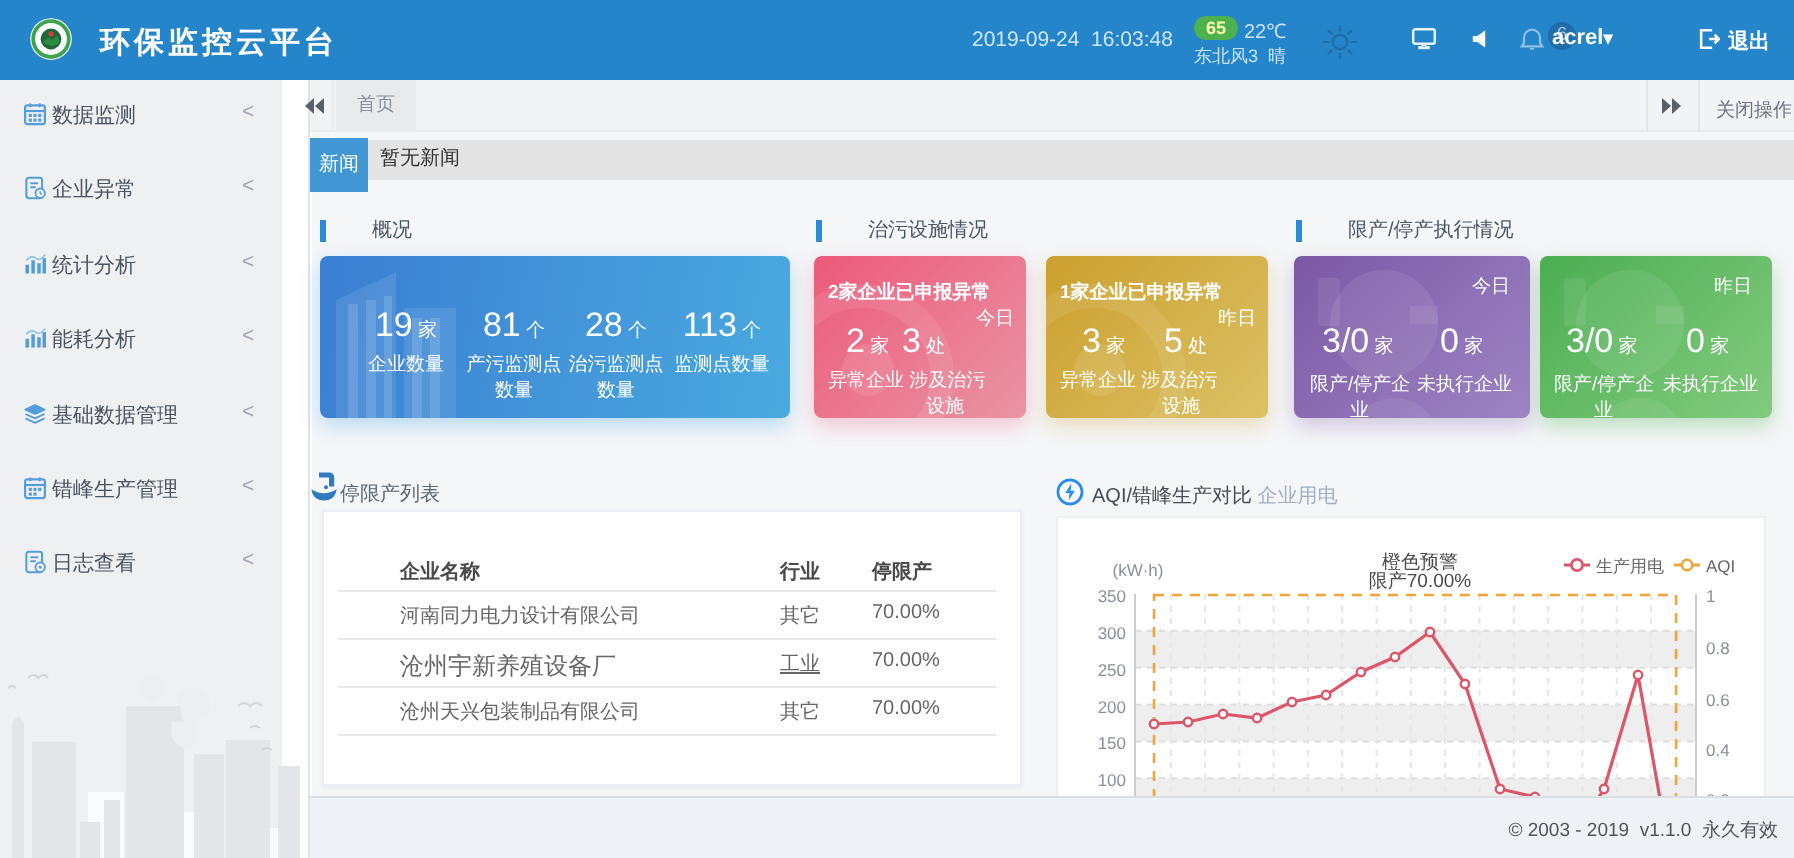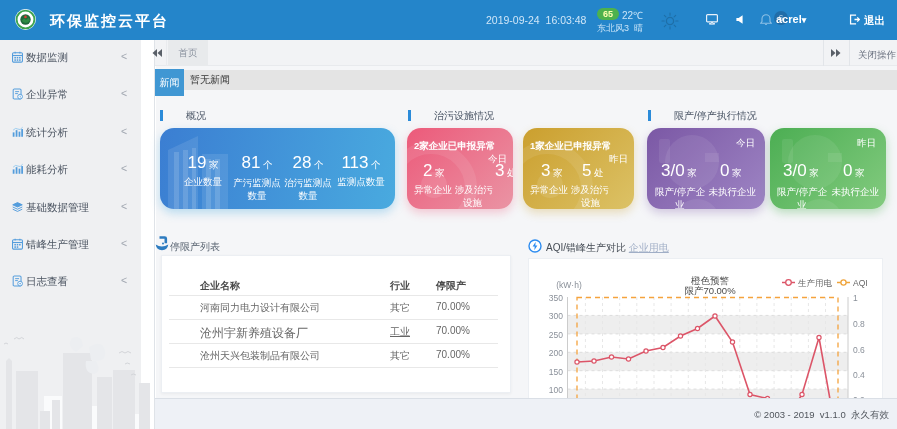--- a/index.html
+++ b/index.html
@@ -30,21 +30,21 @@
 #tab1 { left:168px; top:40px; width:40px; height:26px; background:#e8eaec; color:#8a929e; font-size:9.5px; text-align:center; line-height:26px; }
 #closeop { left:858px; top:49px; font-size:9.5px; color:#6b7280; }
 
 
 #newslbl { left:155px; top:69px; width:29px; height:27px; background:#4097d3; color:#fff; font-size:10px; text-align:center; line-height:27px; }
 #newsbar { left:184px; top:70px; width:713px; height:20px; background:#e4e4e4; color:#333; font-size:10px; line-height:20px; padding-left:6px; }
 
 
 #content { left:156px; top:66px; width:741px; height:332px; background:#f5f6f8; }
 .sechdr { position:absolute; font-size:10px; color:#4a5565; border-left:3px solid #2b8bd9; padding-left:23px; line-height:11px; }
-.card { position:absolute; top:128px; height:81px; border-radius:14px; color:#fff; overflow:hidden; }
+.card { position:absolute; top:128px; height:81px; border-radius:4px; color:#fff; overflow:hidden; }
 .bignum { font-size:17px; }
 .unit { font-size:9.5px; }
 .clabel { font-size:9.5px; }
 
 
 #footer { left:155px; top:398px; width:742px; height:31px; background:#eef1f6; border-top:1px solid #dadfe6; z-index:50; }
 #footer span { position:absolute; right:8px; top:10px; font-size:9.5px; color:#50555c; }
 </style>
 </head>
 <body>
@@ -275,21 +275,21 @@
     <div class="abs" style="left:173px;top:25px;width:56px;text-align:center;"><span class="bignum">113</span><span class="unit"> 个</span></div>
     <div class="abs clabel" style="left:173px;top:48px;width:56px;text-align:center;">监测点数量</div>
   </div>
 
   <div class="card" style="left:407px;width:106px;background:linear-gradient(135deg,#ec5a7a,#ea94a4);box-shadow:0 4px 10px rgba(236,90,122,0.30);">
     <div class="abs" style="left:-22px;top:14px;width:92px;height:92px;border-radius:50%;border:12px solid rgba(255,255,255,0.09);"></div>
     <div class="abs" style="left:14px;top:44px;width:26px;height:26px;border-radius:50%;background:rgba(255,255,255,0.10);"></div>
     <div class="abs clabel" style="left:7px;top:12px;font-weight:bold;">2家企业已申报异常</div>
     <div class="abs clabel" style="right:6px;top:25px;">今日</div>
     <div class="abs" style="left:16px;top:33px;"><span class="bignum">2</span><span class="unit"> 家</span></div>
-    <div class="abs" style="left:44px;top:33px;margin-left:44px;"><span class="bignum">3</span><span class="unit"> 处</span></div>
+    <div class="abs" style="left:44px;top:33px;"><span class="bignum">3</span><span class="unit"> 处</span></div>
     <div class="abs clabel" style="left:7px;top:56px;">异常企业 涉及治污</div>
     <div class="abs clabel" style="left:56px;top:69px;">设施</div>
   </div>
 
   <div class="card" style="left:523px;width:111px;background:linear-gradient(135deg,#cb9f2e,#dcc266);box-shadow:0 4px 10px rgba(203,159,46,0.30);">
     <div class="abs" style="left:-22px;top:14px;width:92px;height:92px;border-radius:50%;border:12px solid rgba(255,255,255,0.09);"></div>
     <div class="abs" style="left:14px;top:44px;width:26px;height:26px;border-radius:50%;background:rgba(255,255,255,0.10);"></div>
     <div class="abs clabel" style="left:7px;top:12px;font-weight:bold;">1家企业已申报异常</div>
     <div class="abs clabel" style="right:6px;top:25px;">昨日</div>
     <div class="abs" style="left:18px;top:33px;"><span class="bignum">3</span><span class="unit"> 家</span></div>
@@ -354,21 +354,21 @@
     <div class="abs" style="left:38px;top:93px;font-size:10px;color:#666;">沧州天兴包装制品有限公司</div>
     <div class="abs" style="left:228px;top:93px;font-size:10px;color:#666;">其它</div>
     <div class="abs" style="left:274px;top:93px;font-size:10px;color:#666;">70.00%</div>
     <div class="abs" style="left:7px;top:111px;width:329px;border-top:1px solid #e8e8e8;"></div>
   </div>
 
   <svg class="abs" style="left:528px;top:239px" width="14" height="14" viewBox="0 0 14 14">
     <circle cx="7" cy="7" r="6" fill="#fff" stroke="#2d8cf0" stroke-width="1.4"></circle>
     <path d="M7.7 2.8 L4.6 7.5 h2.1 L6.3 11.2 L9.4 6.4 H7.3 Z" fill="#2d8cf0"></path>
   </svg>
-  <div class="abs" style="left:546px;top:241px;font-size:10px;color:#454c55;">AQI/错峰生产对比 <span style="color:#a0aec6;text-decoration:underline;">企业用电</span></div>
+  <div class="abs" style="left:546px;top:241px;font-size:10px;color:#454c55;">AQI/错峰生产对比 <span style="color:#a0aec6;">企业用电</span></div>
   <div class="abs" style="left:528px;top:258px;width:355px;height:171px;background:#fff;border:1px solid #eceff3;">
     <svg width="355" height="171" viewBox="0 0 355 171">
 
       <rect x="38.5" y="56.4" width="280.5" height="18.5" fill="#eeeeee"></rect>
       <rect x="38.5" y="93.3" width="280.5" height="18.4" fill="#eeeeee"></rect>
       <rect x="38.5" y="130.1" width="280.5" height="18.4" fill="#eeeeee"></rect>
 
       <g stroke="#dddddd" stroke-width="1" stroke-dasharray="3,3">
         <line x1="38.5" y1="56.4" x2="319" y2="56.4"></line>
         <line x1="38.5" y1="74.9" x2="319" y2="74.9"></line>

